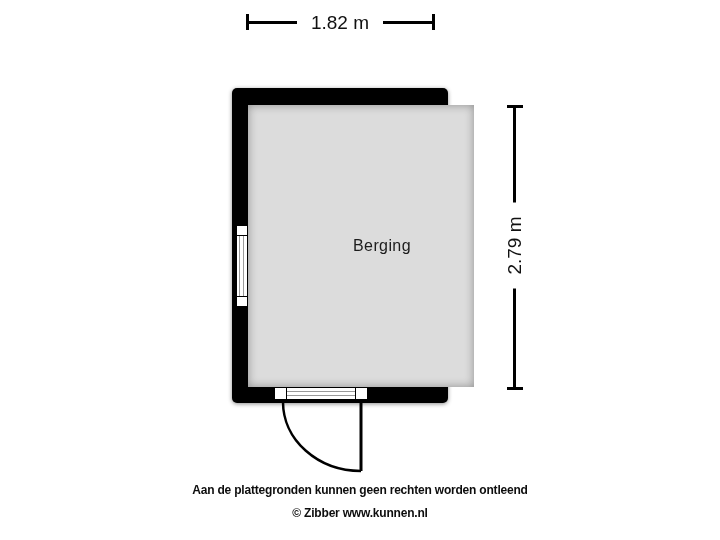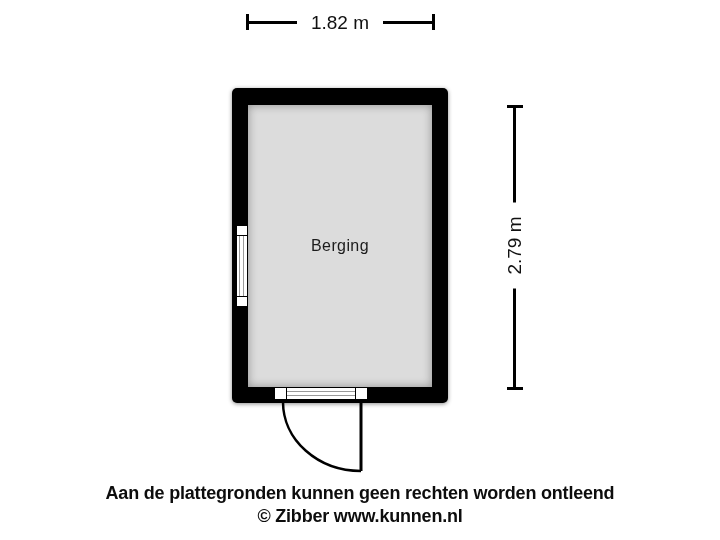--- a/index.html
+++ b/index.html
@@ -37,21 +37,21 @@
     width:216px;height:315px;
     background:var(--wall);
     border-radius:5px;
     box-shadow:0 1px 4px rgba(0,0,0,0.45);
   }
   .floor{
     position:absolute;left:16px;top:17px;
     width:184px;height:282px;
     background:var(--floor);
     box-shadow:inset 0 0 10px rgba(0,0,0,0.35);
-    display:flex;align-items:center;justify-content:center;
+    display:flex;align-items:center;justify-content:center;padding-left:42px;
   }
   .room-name{
     font-size:16px;color:#1c1c1c;letter-spacing:0.4px;
   }
   
   .window-symbol{
     position:absolute;left:236px;top:225px;
     width:12px;height:82px;
     background:#ffffff;border:1px solid #000;
     box-sizing:border-box;
@@ -84,21 +84,21 @@
   .door-sill .pane-h::before{top:3px;}
   .door-sill .pane-h::after{top:7px;}
   
   .door-swing{position:absolute;left:270px;top:395px;}
   .door-swing .arc{fill:none;stroke:var(--wall);stroke-width:2.5;}
   .door-swing .leaf{stroke:var(--wall);stroke-width:3;}
   
   .footer-line{
     position:absolute;left:0;width:720px;
     text-align:center;color:#0d0d0d;
-    font-size:18px;font-weight:600;letter-spacing:-0.2px;
+    font-size:12px;font-weight:600;letter-spacing:-0.2px;
     white-space:nowrap;
   }
   .footer-disclaimer{top:483px;}
   .footer-copyright{top:506px;}
 </style>
 </head>
 <body>
 
 <div class="canvas">
 

